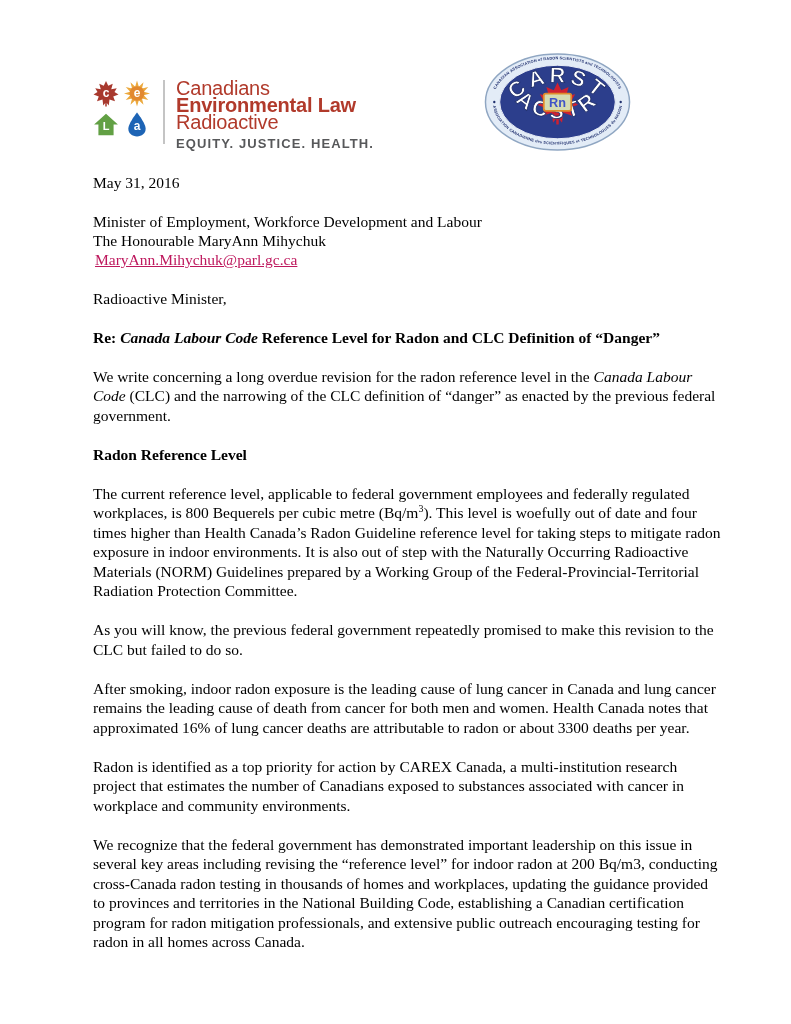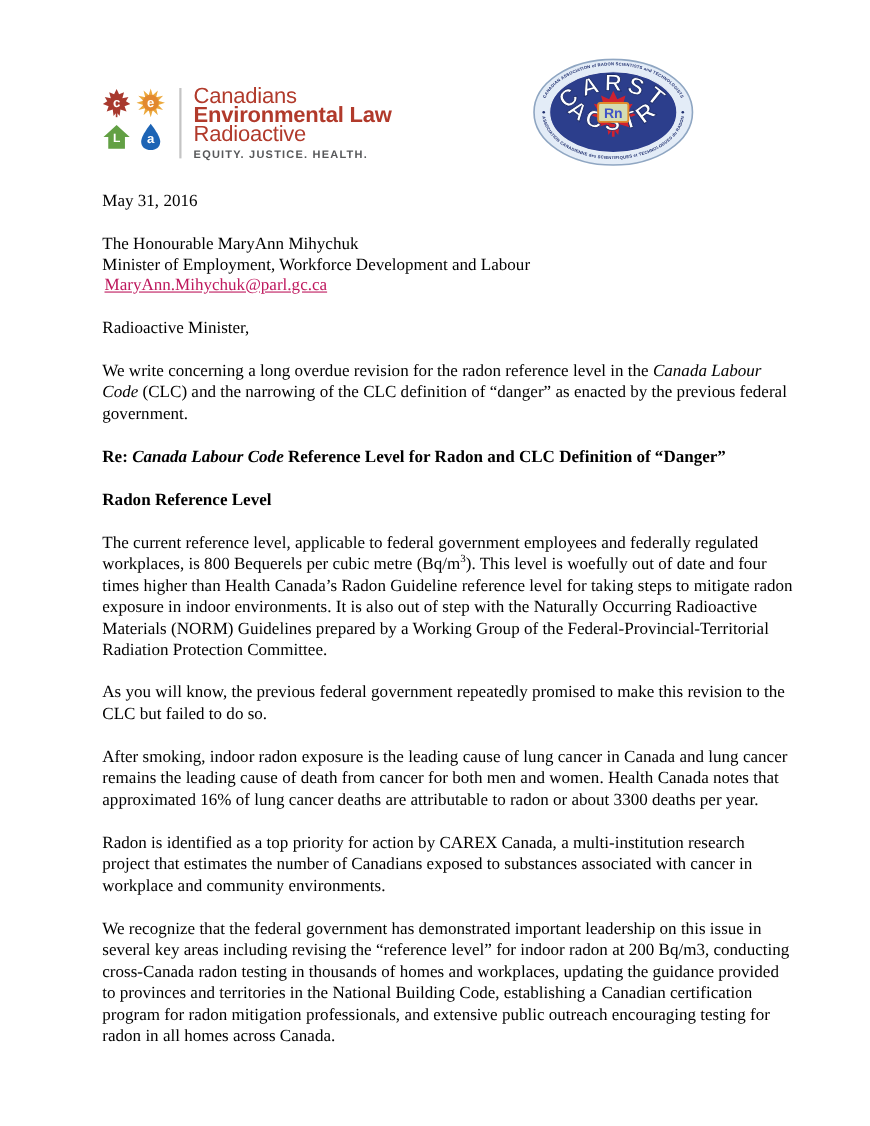--- a/index.html
+++ b/index.html
@@ -14,21 +14,21 @@
   .ic-letter{position:absolute;left:0;top:0;width:100%;text-align:center;color:#fff;
              font-family:"Liberation Sans",sans-serif;font-weight:bold;font-size:12px;}
   .ic-leaf .ic-letter{top:6px;}
   .ic-sun  .ic-letter{top:6px;}
   .ic-house .ic-letter{top:9px;font-size:11px;}
   .ic-drop .ic-letter{top:8px;}
   .cela-divider{width:2px;height:64px;background:#c4c4c4;margin:0 11px 0 13px;}
   .cela-text{font-family:"Liberation Sans",sans-serif;}
   .org{font-size:20px;line-height:17px;color:#b13a2b;letter-spacing:-0.2px;}
   .org.l2{font-weight:bold;}
-  .cela-tagline{margin-top:5px;font-size:10px;font-weight:bold;letter-spacing:1.1px;color:#57585a;}
+  .cela-tagline{margin-top:5px;font-size:13px;font-weight:bold;letter-spacing:1.1px;color:#57585a;}
   .carst{position:absolute;left:484px;top:53px;}
   .rim{font-family:"Liberation Sans",sans-serif;font-size:3.9px;font-weight:bold;
        letter-spacing:0.2px;fill:#1f2f6e;}
   .seal-big{font-family:"Liberation Sans",sans-serif;font-size:22px;font-weight:bold;
             fill:#ffffff;stroke:#1b2a66;stroke-width:0.8px;letter-spacing:4px;}
   .rn-text{font-family:"Liberation Sans",sans-serif;font-size:13px;font-weight:bold;fill:#4054c7;}
   
   .letter{padding:0 69px 0 93px;margin-top:21px;font-size:15.5px;line-height:19.5px;}
   .letter p{margin:0 0 19.5px 0;}
   .addr{margin:0 0 19.5px 0;}
@@ -105,32 +105,32 @@
         <text class="rn-text" x="75" y="55" text-anchor="middle">Rn</text>
       </svg>
     </div>
 
   </header>
 
   <main class="letter">
     <p class="date">May 31, 2016</p>
 
     <div class="addr">
+      <div>Minister of Employment, Workforce Development and Labour</div>
       <div>The Honourable MaryAnn Mihychuk</div>
-      <div>Minister of Employment, Workforce Development and Labour</div>
       <div class="email-line">
         <a href="#" class="email">MaryAnn.Mihychuk@parl.gc.ca</a>
       </div>
     </div>
 
     <p>Radioactive Minister,</p>
 
     <div>
+        <p><span class="s-b">Re: </span><span class="s-bi">Canada Labour Code</span><span class="s-b"> Reference Level for Radon and CLC Definition of “Danger”</span></p>
         <p><span>We write concerning a long overdue revision for the radon reference level in the </span><span class="s-i">Canada Labour Code</span><span> (CLC) and the narrowing of the CLC definition of “danger” as enacted by the previous federal government.</span></p>
-        <p><span class="s-b">Re: </span><span class="s-bi">Canada Labour Code</span><span class="s-b"> Reference Level for Radon and CLC Definition of “Danger”</span></p>
         <p><span class="s-b">Radon Reference Level</span></p>
         <p><span>The current reference level, applicable to federal government employees and federally regulated workplaces, is 800 Bequerels per cubic metre (Bq/m</span><sup>3</sup><span>). This level is woefully out of date and four times higher than Health Canada’s Radon Guideline reference level for taking steps to mitigate radon exposure in indoor environments. It is also out of step with the Naturally Occurring Radioactive Materials (NORM) Guidelines prepared by a Working Group of the Federal-Provincial-Territorial Radiation Protection Committee.</span></p>
         <p><span>As you will know, the previous federal government repeatedly promised to make this revision to the CLC but failed to do so.</span></p>
         <p><span>After smoking, indoor radon exposure is the leading cause of lung cancer in Canada and lung cancer remains the leading cause of death from cancer for both men and women. Health Canada notes that approximated 16% of lung cancer deaths are attributable to radon or about 3300 deaths per year.</span></p>
         <p><span>Radon is identified as a top priority for action by CAREX Canada, a multi-institution research project that estimates the number of Canadians exposed to substances associated with cancer in workplace and community environments.</span></p>
         <p><span>We recognize that the federal government has demonstrated important leadership on this issue in several key areas including revising the “reference level” for indoor radon at 200 Bq/m3, conducting cross-Canada radon testing in thousands of homes and workplaces, updating the guidance provided to provinces and territories in the National Building Code, establishing a Canadian certification program for radon mitigation professionals, and extensive public outreach encouraging testing for radon in all homes across Canada.</span></p>
       </div>
   </main>
 
 </div>

